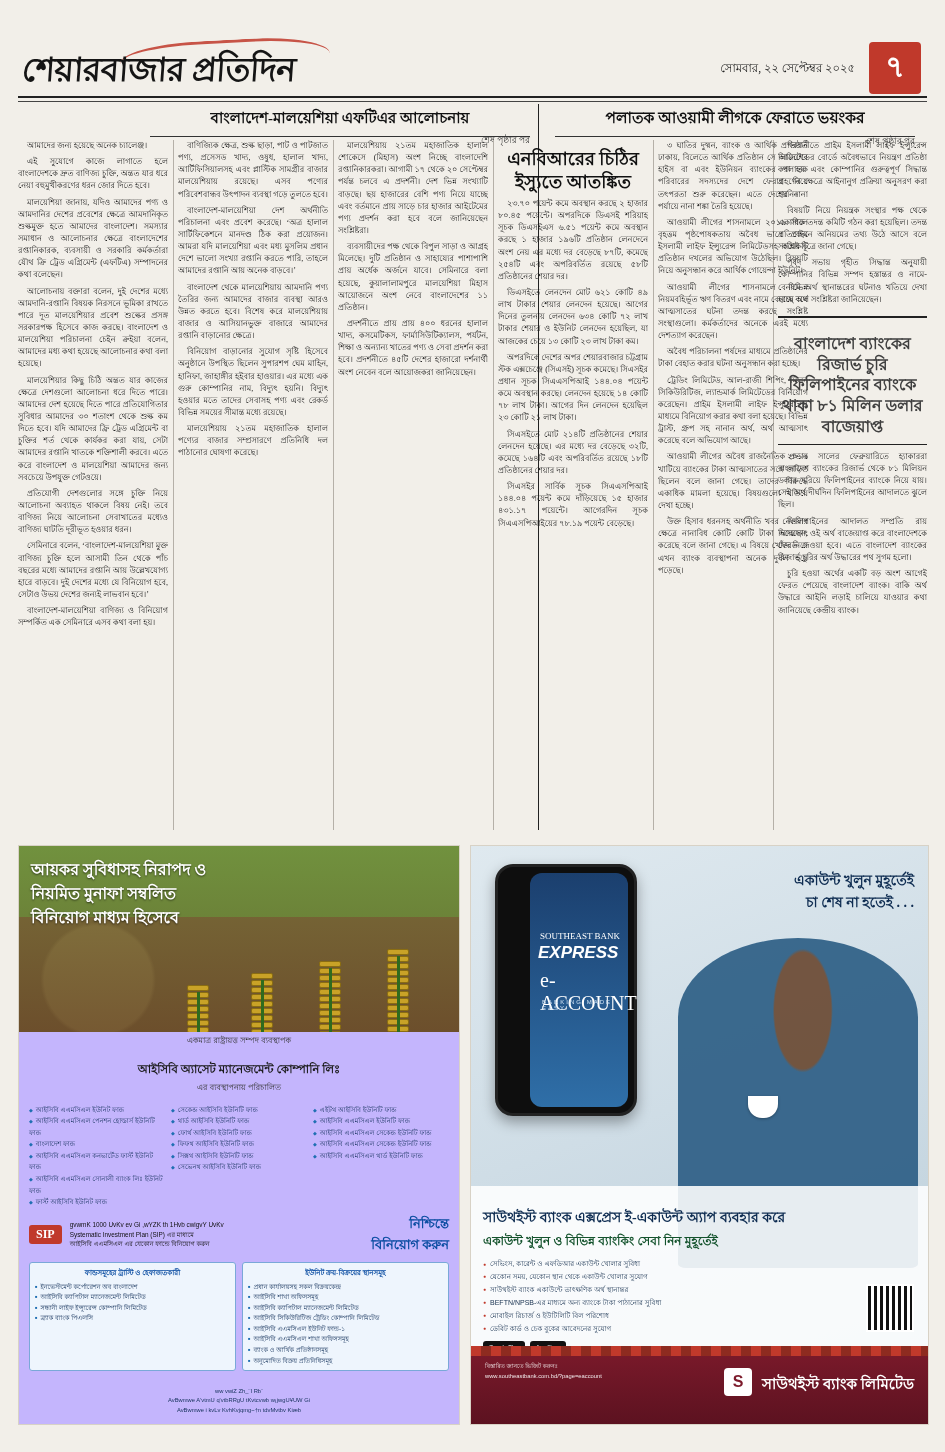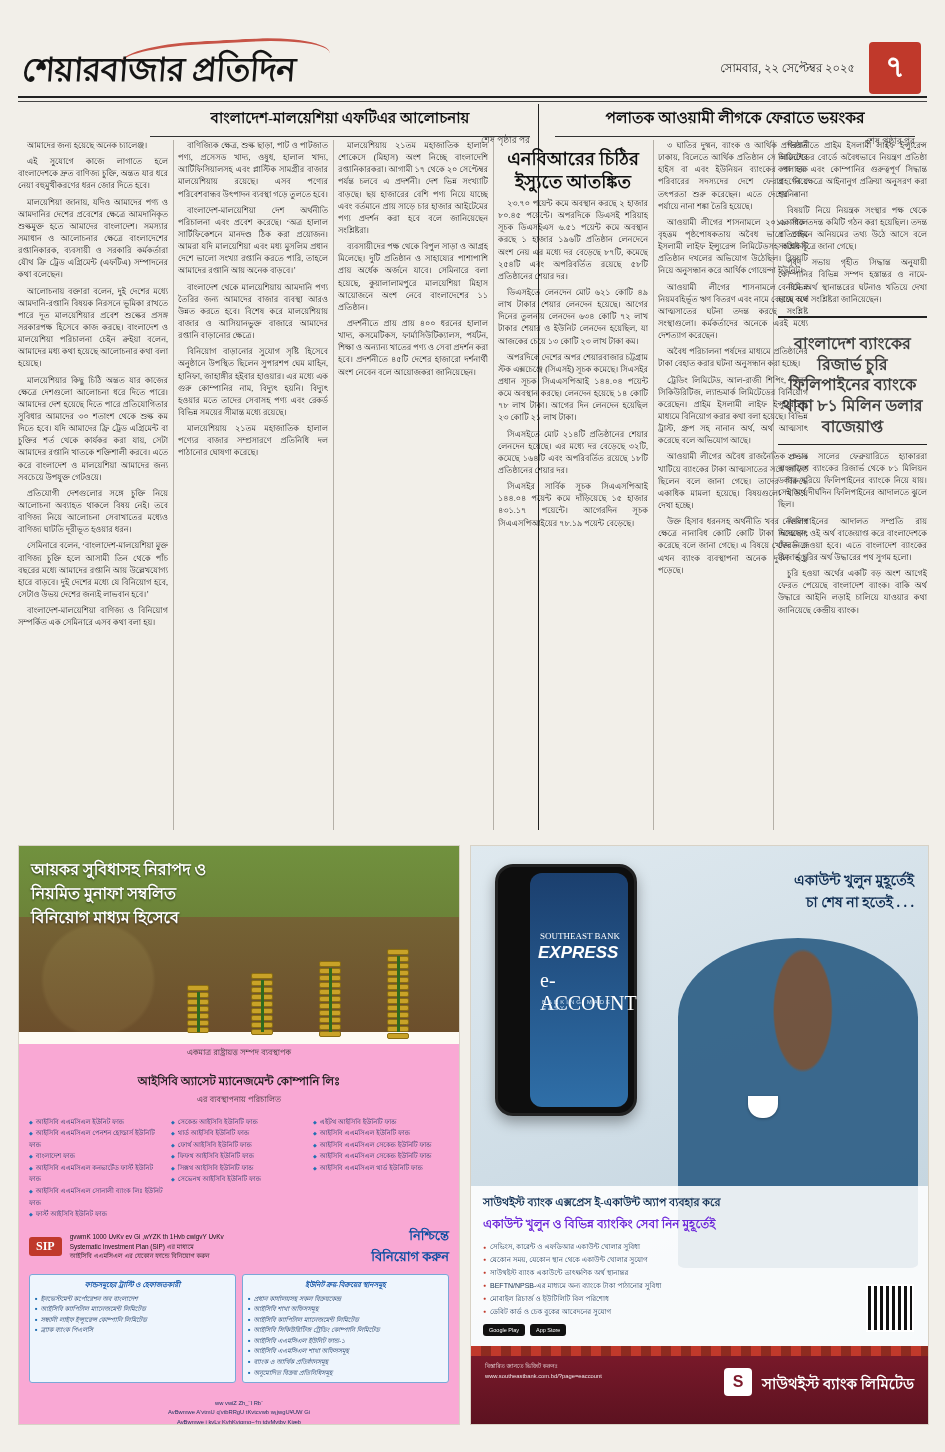--- a/index.html
+++ b/index.html
@@ -99,34 +99,34 @@
   }
   .al-photo .blur{position:absolute;inset:0;background:linear-gradient(rgba(120,150,70,.35),rgba(90,65,35,.45));}
   .al-head{
     position:absolute;left:12px;top:12px;width:250px;
     font-family:"Liberation Serif",serif;color:#fff;font-weight:bold;
     font-size:16px;line-height:1.5;text-shadow:0 1px 2px rgba(0,0,0,.6);
   }
   .coinstack{position:absolute;bottom:14px;width:22px;}
   .coinstack i{display:block;height:4px;background:#c9a227;border:1px solid #8a6d12;margin-top:1px;border-radius:2px;}
   .sprout{position:absolute;bottom:0;width:3px;height:26px;background:#2f6b1e;}
-  .al-body{position:absolute;left:0;top:198px;width:440px;height:392px;background:#f9a8d4;}
+  .al-body{position:absolute;left:0;top:186px;width:440px;height:392px;background:#c4b5fd;}
   .al-title{
     text-align:center;font-family:"Liberation Serif",serif;font-weight:bold;
     color:#1a1a1a;font-size:11.5px;padding:8px 10px 0 10px;line-height:1.55;
   }
   .al-sub{text-align:center;font-size:8px;color:#333;padding:2px 10px 6px;}
   .fundcols{display:flex;gap:6px;padding:4px 10px 0 10px;}
   .fundcol{flex:1;font-size:6.6px;line-height:1.75;color:#14315c;}
   .fundcol div:before{content:"\25C6";color:#1f6fb2;font-size:5px;margin-right:3px;vertical-align:middle;}
   .sipbar{display:flex;align-items:center;gap:8px;padding:6px 10px 2px 10px;}
   .sip-badge{background:#c0392b;color:#fff;font-weight:bold;font-size:12px;padding:2px 7px;border-radius:3px;font-family:"Liberation Serif",serif;}
   .sip-txt{font-size:6.4px;line-height:1.5;color:#111;flex:1;}
   .sip-bn{font-family:"Liberation Serif",serif;font-size:13px;color:#0b4da2;font-weight:bold;text-align:right;}
-  .botbox{display:flex;gap:6px;padding:4px 10px 12px 10px;font-style:italic;}
+  .botbox{display:flex;gap:6px;padding:4px 10px 12px 10px;}
   .bb{flex:1;border:1px solid #7aa8d8;background:#eef5fd;border-radius:3px;padding:4px 5px;}
   .bb h5{margin:0 0 3px 0;font-size:7px;color:#0b4da2;text-align:center;font-family:"Liberation Serif",serif;}
   .bb div{font-size:6.4px;line-height:1.65;color:#15335c;}
   .bb div:before{content:"\25A0";color:#1f6fb2;font-size:4px;margin-right:3px;vertical-align:middle;}
   .al-foot{text-align:center;padding:6px 10px 0;}
   .logo-tri{width:0;height:0;border-left:11px solid transparent;border-right:11px solid transparent;border-bottom:16px solid #1b3f8f;margin:4px auto 2px;}
 
   
   .ar-bg{position:absolute;inset:0;background:linear-gradient(160deg,#dfe9ef 0%,#cfdde6 45%,#b9ccd8 100%);}
   .ar-head{
@@ -149,22 +149,22 @@
       radial-gradient(ellipse at 52% 22%, #6b4a33 0 16%, transparent 17%),
       linear-gradient(#2e5f86 0 100%);
     border-radius:50% 50% 8px 8px / 24% 24% 4px 4px;
     opacity:.92;
   }
   .cup{position:absolute;right:150px;top:250px;width:30px;height:22px;background:#fff;border-radius:0 0 14px 14px;box-shadow:0 1px 3px rgba(0,0,0,.3);}
   .ar-white{
     position:absolute;left:0;bottom:78px;width:457px;height:160px;
     background:rgba(255,255,255,.88);padding:8px 12px;box-sizing:border-box;
   }
-  .ar-white h4{margin:0 0 2px;font-family:"Liberation Serif",serif;font-size:11px;color:#0f2d52;}
-  .ar-white h3{margin:0 0 6px;font-family:Liberation Serif, serif;font-size:12px;color:#6d28d9;}
+  .ar-white h4{margin:12px 0 2px;font-family:"Liberation Serif",serif;font-size:14px;color:#0f2d52;}
+  .ar-white h3{margin:0 0 6px;font-family:Liberation Sans, sans-serif;font-size:12px;color:#14532d;}
   .ar-list div{font-size:7px;line-height:1.85;color:#16304f;}
   .ar-list div:before{content:"\25CF";color:#c0392b;font-size:5px;margin-right:4px;vertical-align:middle;}
   .stores{display:flex;gap:5px;margin-top:5px;}
   .store{background:#111;color:#fff;font-size:5.5px;border-radius:3px;padding:3px 6px;}
   .qr{position:absolute;right:14px;bottom:92px;width:44px;height:44px;background:
      repeating-linear-gradient(90deg,#111 0 3px,#fff 3px 6px),
      repeating-linear-gradient(0deg,#111 0 3px,transparent 3px 6px);
      border:2px solid #fff;}
   .ar-foot{
     position:absolute;left:0;bottom:0;width:457px;height:78px;

